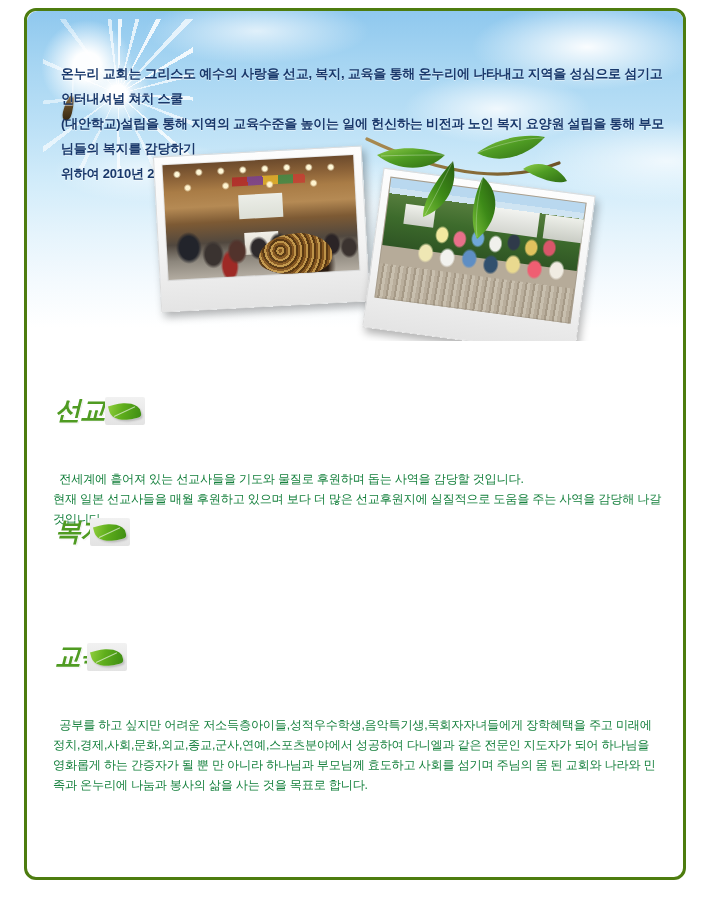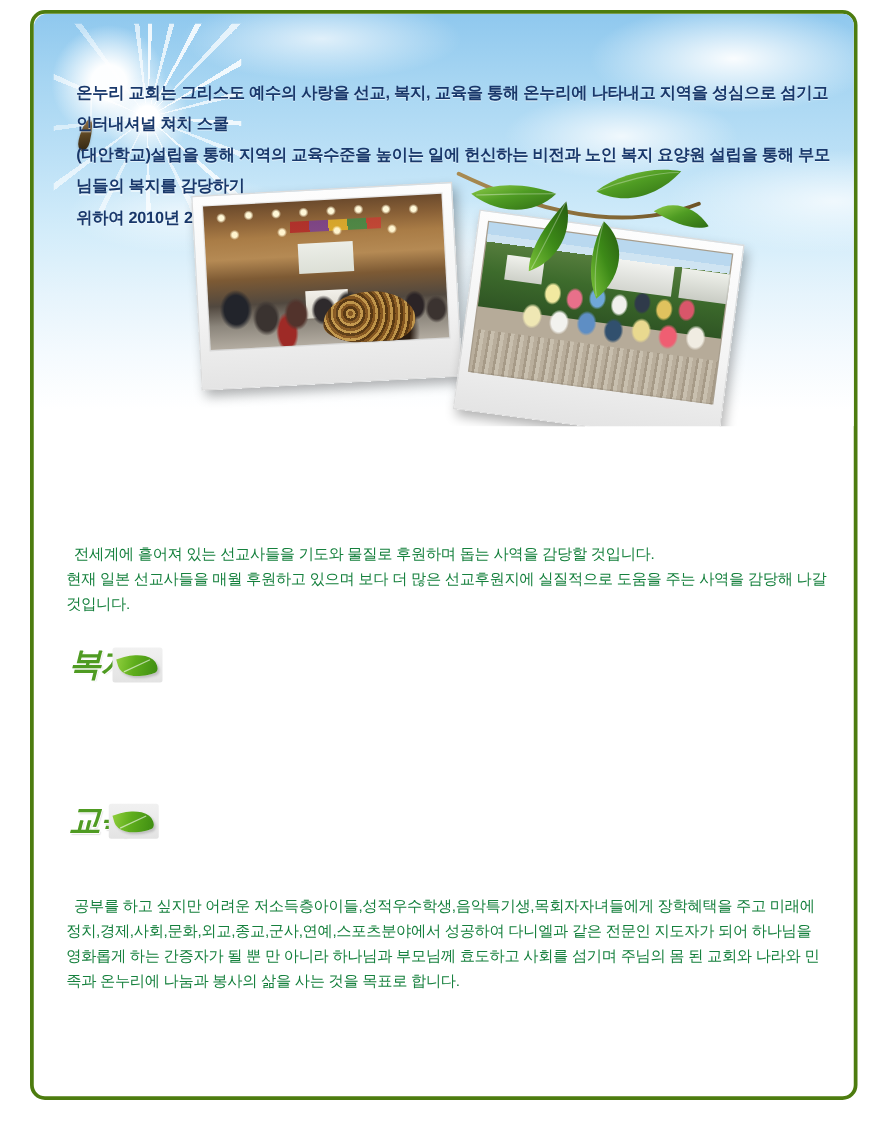--- a/index.html
+++ b/index.html
@@ -309,20 +309,25 @@
         <path d="M118 24 C 100 24, 78 24, 54 25" stroke="rgba(255,255,255,0.35)" stroke-width="0.9" fill="none"></path>
         <path d="M126 30 C 116 50, 106 70, 98 84" stroke="rgba(255,255,255,0.3)" stroke-width="0.9" fill="none"></path>
         <path d="M150 22 C 170 14, 196 7, 216 7" stroke="rgba(255,255,255,0.3)" stroke-width="0.9" fill="none"></path>
         <path d="M156 46 C 150 68, 148 90, 150 106" stroke="rgba(255,255,255,0.28)" stroke-width="0.9" fill="none"></path>
       </svg>
 
     </div>
   </div>
 
   <div class="section" style="top:382px">
+    <div class="sec-head">
+      <div class="sec-title">선교</div>
+      <div class="leaf-plate" style="left:78px"></div>
+      <div class="leaf-icon" style="left:83px"></div>
+    </div>
     <div class="sec-body">
       <p>  전세계에 흩어져 있는 선교사들을 기도와 물질로 후원하며 돕는 사역을 감당할 것입니다.
 현재 일본 선교사들을 매월 후원하고 있으며 보다 더 많은 선교후원지에 실질적으로 도움을 주는 사역을 감당해 나갈 것입니다.</p>
     </div>
   </div>
 
   <div class="section" style="top:503px">
     <div class="sec-head">
       <div class="sec-title">복지</div>
       <div class="leaf-plate" style="left:63px"></div>

